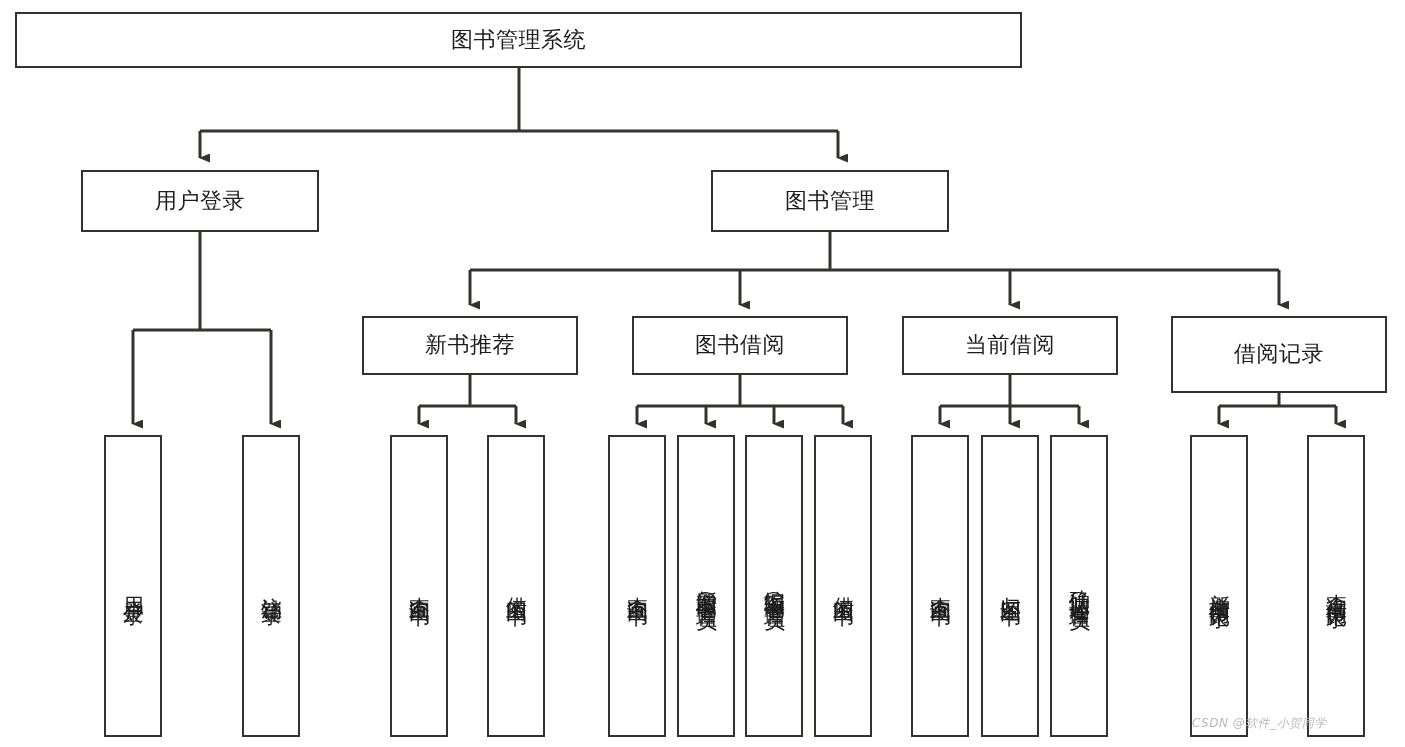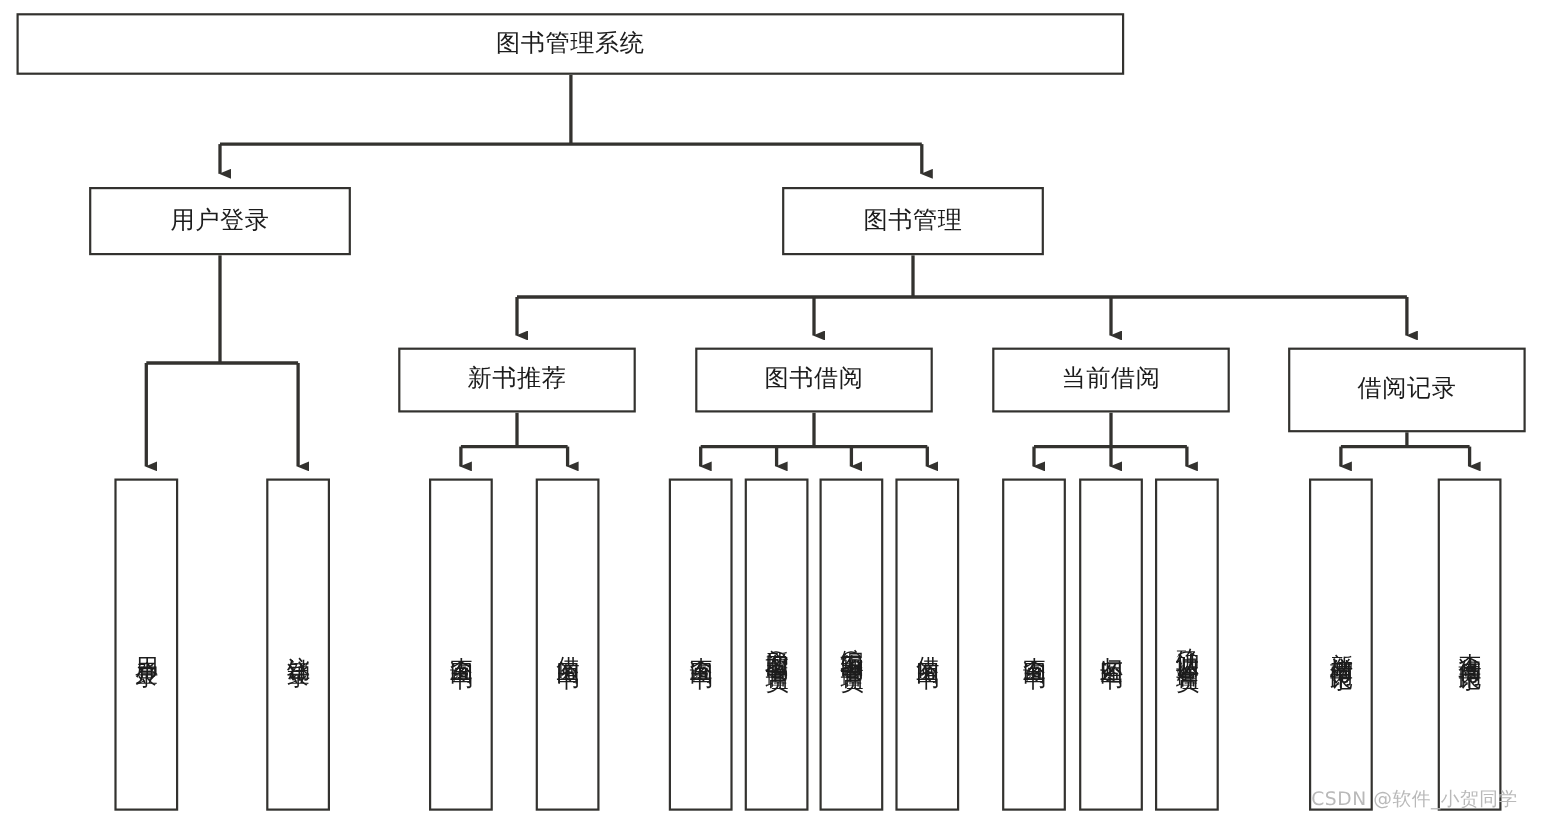--- a/index.html
+++ b/index.html
@@ -50,24 +50,25 @@
     letter-spacing: 3px;
     line-height: 1;
     white-space: nowrap;
   }
   .leaf-box {
     align-items: center;
     justify-content: center;
   }
   .watermark {
     position: absolute;
-    font-size: 17px;
+    font-size: 12px;
     color: #b9b9b9;
     white-space: nowrap;
     letter-spacing: 0.5px;
+    font-style: italic;
   }
 </style>
 </head>
 <body>
 
 <div id="diagram-root">
 
   <svg id="tree-svg" viewBox="0 0 1405 747" xmlns="http://www.w3.org/2000/svg">
     <defs>
       <marker id="arrowhead" markerWidth="9" markerHeight="11" refX="4.5" refY="10" orient="auto" markerUnits="userSpaceOnUse">

